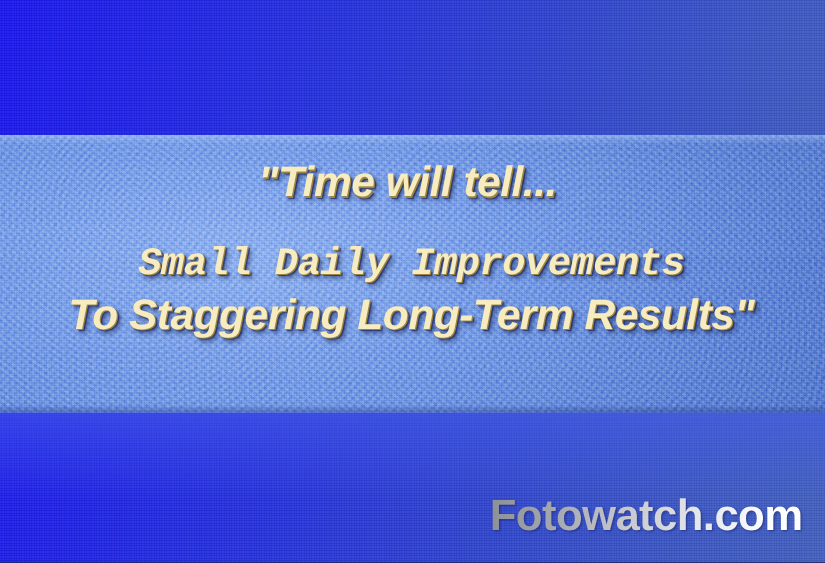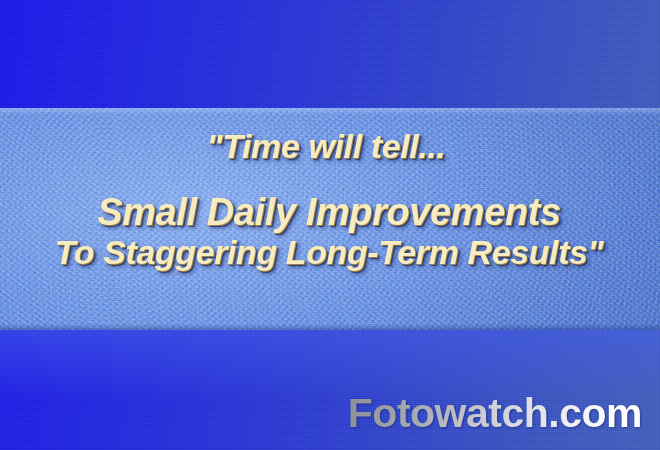--- a/index.html
+++ b/index.html
@@ -129,30 +129,30 @@
     letter-spacing: -0.4px;
     white-space: nowrap;
     color: #f7ecc0;
     text-shadow:
        1px 1px 0 #9c8340,
        2px 2px 1px rgba(25,35,90,.75),
        3px 3px 4px rgba(15,25,75,.55);
   }
   .qline-1 { font-size: 34px; line-height: 40px; transform: translateX(-4px); }
   .qline-gap { height: 26px; }
-  .qline-2 { font-size: 38px; line-height: 40px; transform: translateX(-1px); }
+  .qline-2 { font-size: 31px; line-height: 40px; transform: translateX(-1px); font-family: Liberation Mono, monospace; }
   .qline-3 { font-size: 34px; line-height: 40px; transform: translateX(2px); }
   .qline-4 { font-size: 34px; line-height: 40px; transform: translateX(-1px); }
 
   
   .watermark {
     position: absolute;
     right: 18px;
     bottom: 18px;
-    font-size: 41px;
+    font-size: 35px;
     font-weight: bold;
     line-height: 38px;
     letter-spacing: -0.5px;
     white-space: nowrap;
     background-image: linear-gradient(95deg,
         #8d8f96 0%,
         #a7a9b0 22%,
         #c8cad0 45%,
         #e6e8ec 68%,
         #fbfcfe 88%,

